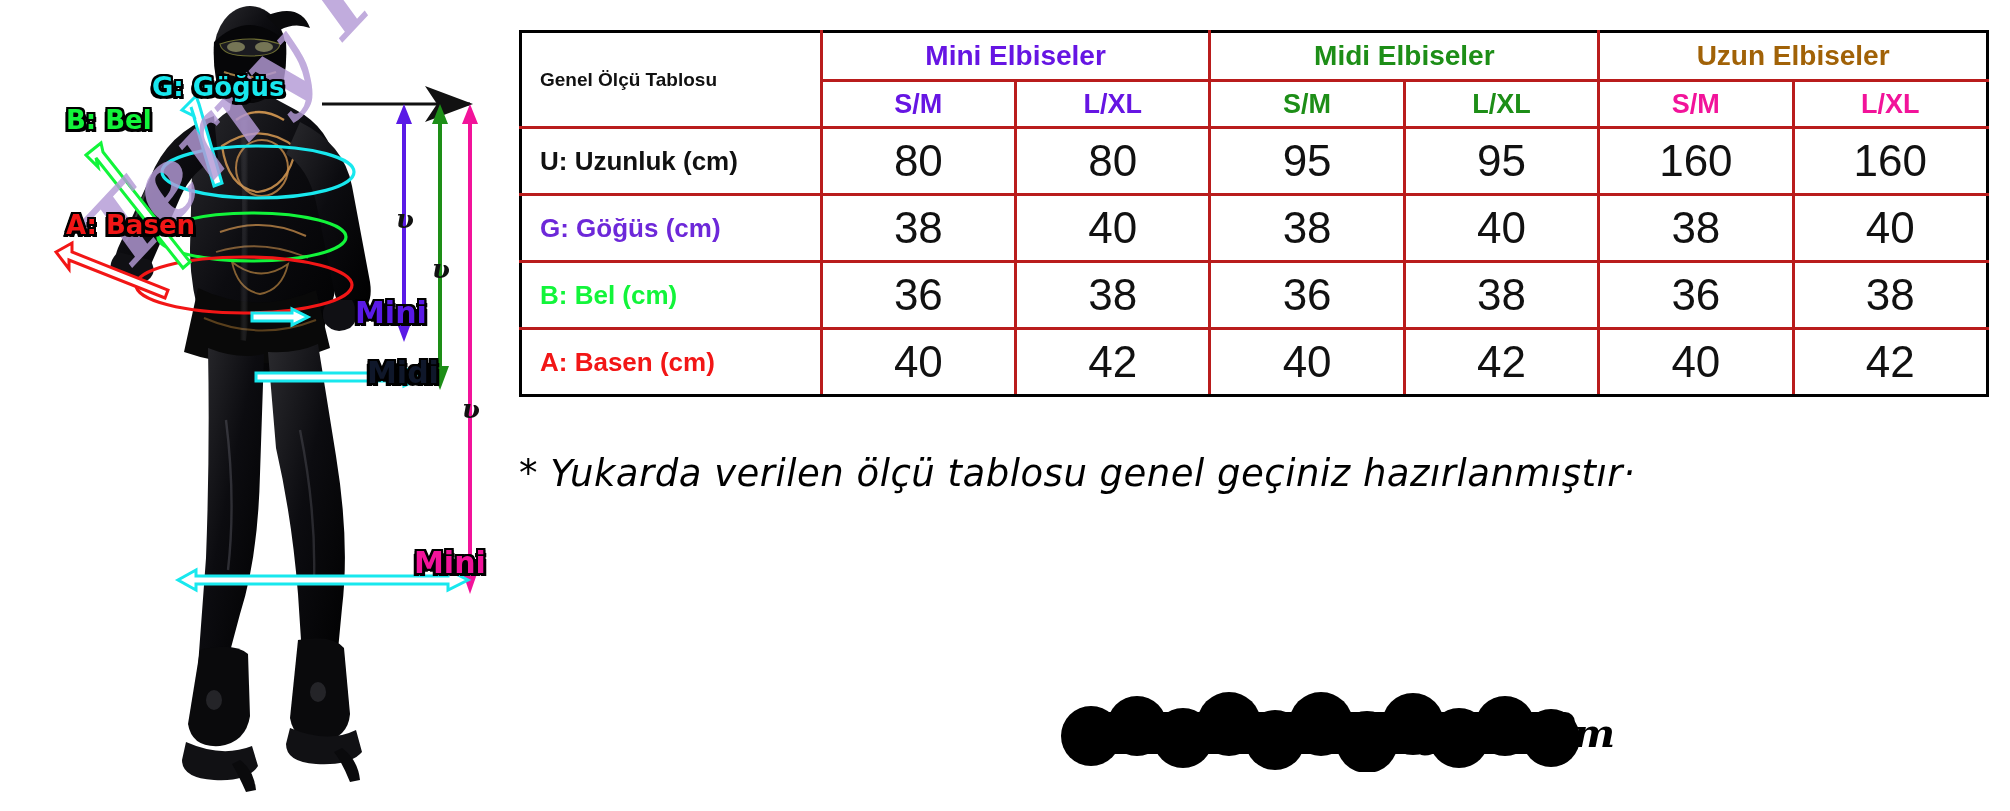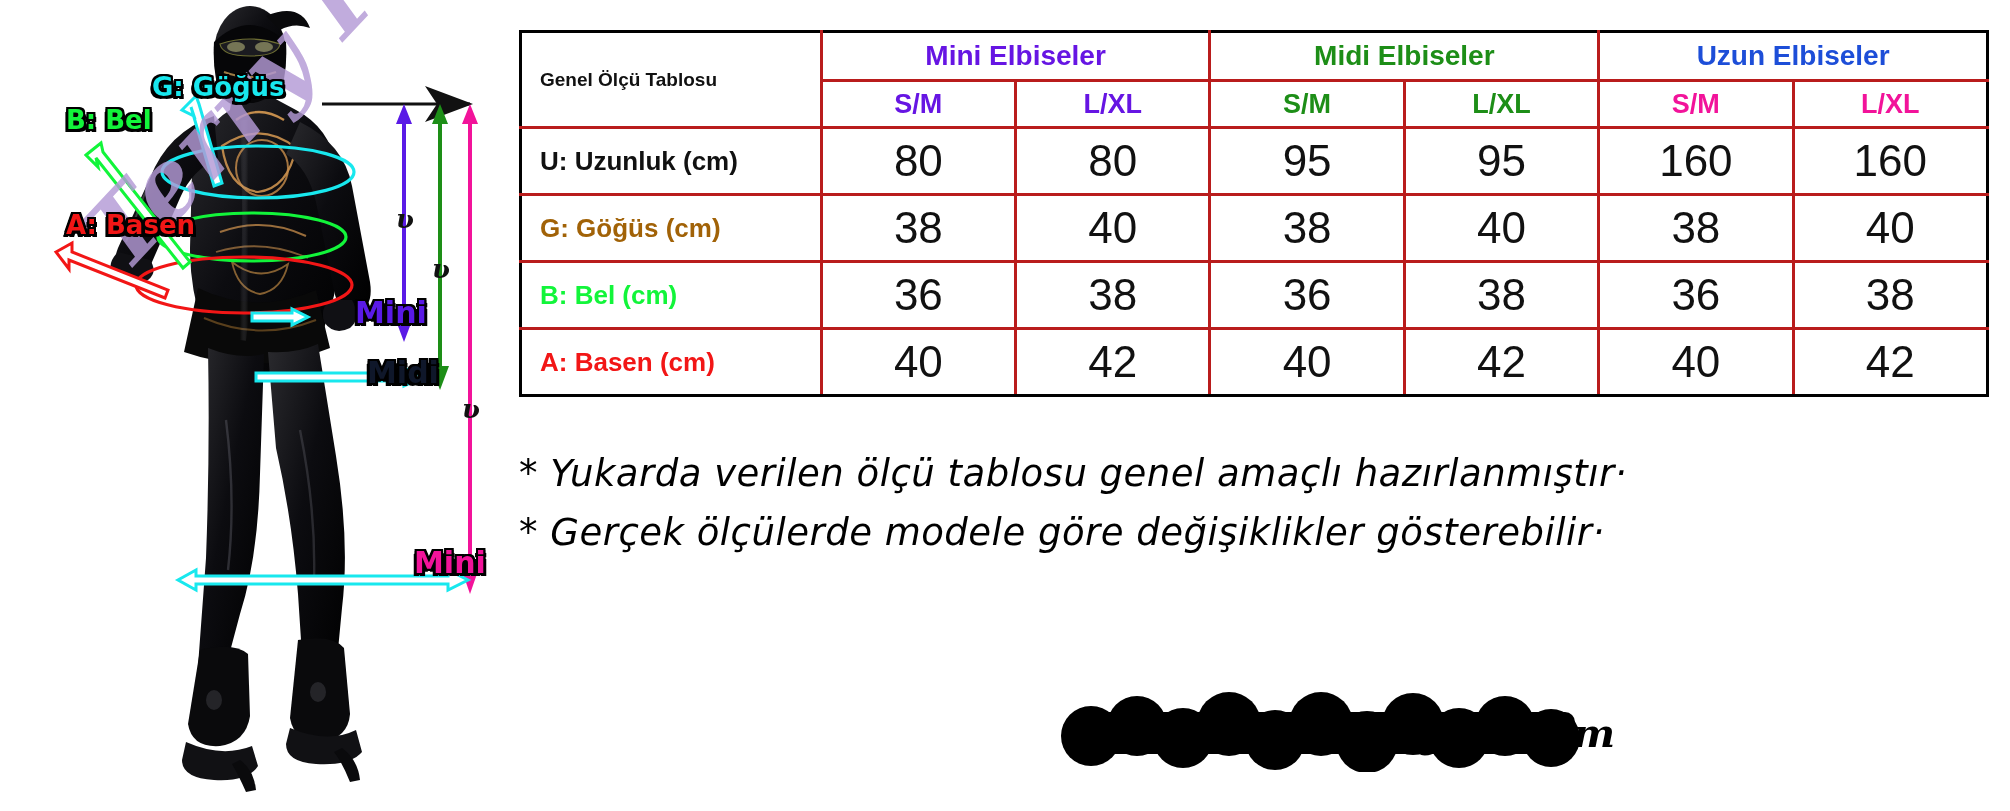--- a/index.html
+++ b/index.html
@@ -50,32 +50,32 @@
   .thick-t{border-top:3px solid #000 !important;}
   .thick-b{border-bottom:3px solid #000 !important;}
 
   .corner{
     font-size:19px;font-weight:700;color:#111;text-align:left !important;
     padding-left:18px;
   }
   .grp{font-size:28px;font-weight:700;height:44px;margin-left:48px;}
   .grp-mini{color:#6615e3;}
   .grp-midi{color:#1d8e17;}
-  .grp-uzun{color:#1d4ed8;}
+  .grp-uzun{color:#a16207;}
   .sub{font-size:27px;font-weight:700;height:42px;}
   .sub-mini{color:#6615e3;}
   .sub-midi{color:#1d8e17;}
   .sub-uzun{color:#f2139a;}
 
   .rowlab{
     font-size:26px;font-weight:700;text-align:left !important;padding-left:18px;
     height:62px;
   }
   .rl-u{color:#111;}
-  .rl-g{color:#a16207;}
+  .rl-g{color:#6d28d9;}
   .rl-b{color:#12f53a;}
   .rl-a{color:#f21616;}
   .val{font-size:44px;color:#111;font-weight:400;}
 
   
   .notes{position:absolute;left:519px;top:455px;width:1480px;}
   .note{
     font-family:"DejaVu Sans",sans-serif;font-style:italic;font-weight:400;
     font-size:37px;color:#000;white-space:nowrap;line-height:1.0;
     margin-bottom:22px;letter-spacing:.5px;
@@ -296,22 +296,21 @@
           <td class="val thick-b thick-l">40</td>
           <td class="val thick-b">42</td>
           <td class="val thick-b thick-l">40</td>
           <td class="val thick-b thick-r">42</td>
         </tr>
       </tbody>
     </table>
   </div>
 
   <div class="notes">
-    <div class="note">* Yukarda verilen ölçü tablosu genel amaçlı hazırlanmıştır·</div>
-    <div class="note">* Gerçek ölçülerde modele göre değişiklikler  gösterebilir·</div>
+    <div class="note">* Yukarda verilen ölçü tablosu genel geçiniz hazırlanmıştır·</div>
   </div>
 
   <div class="urlblob">
     <svg class="blob" width="570" height="80" viewBox="0 0 570 80">
       <g fill="#000">
         <circle cx="46" cy="44" r="30"></circle>
         <circle cx="92" cy="34" r="30"></circle>
         <circle cx="138" cy="46" r="30"></circle>
         <circle cx="184" cy="32" r="32"></circle>
         <circle cx="230" cy="48" r="30"></circle>

